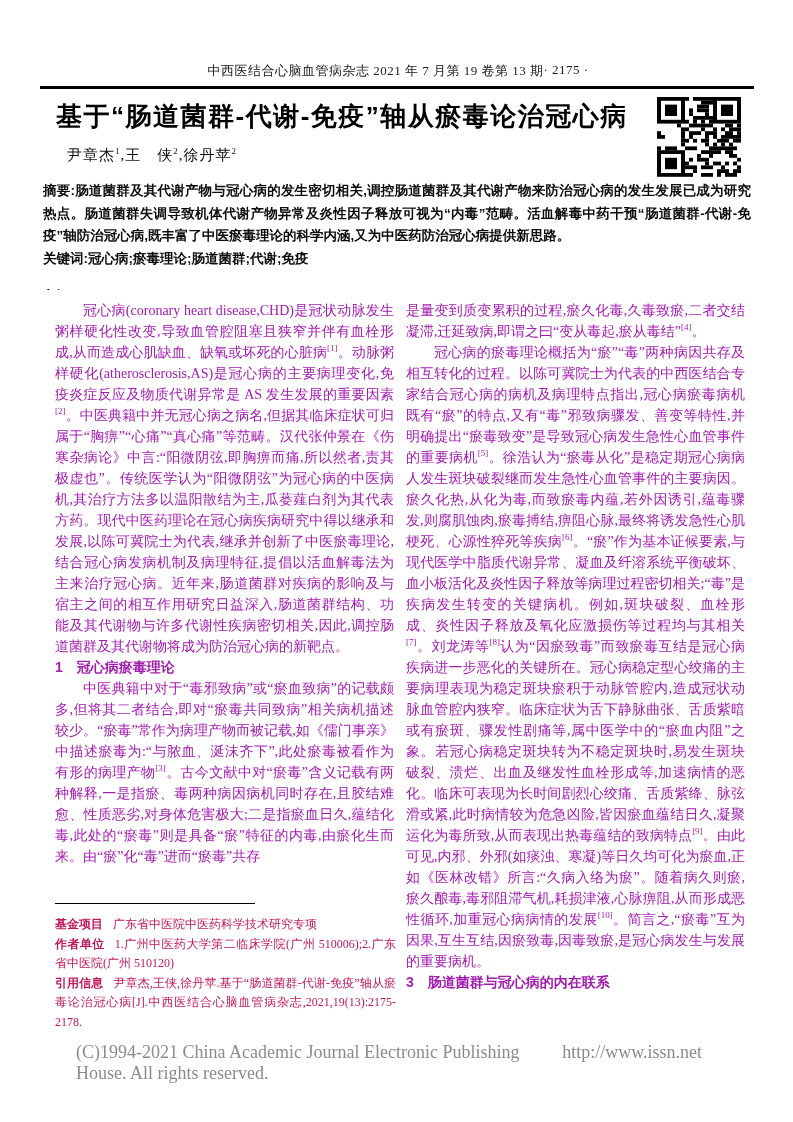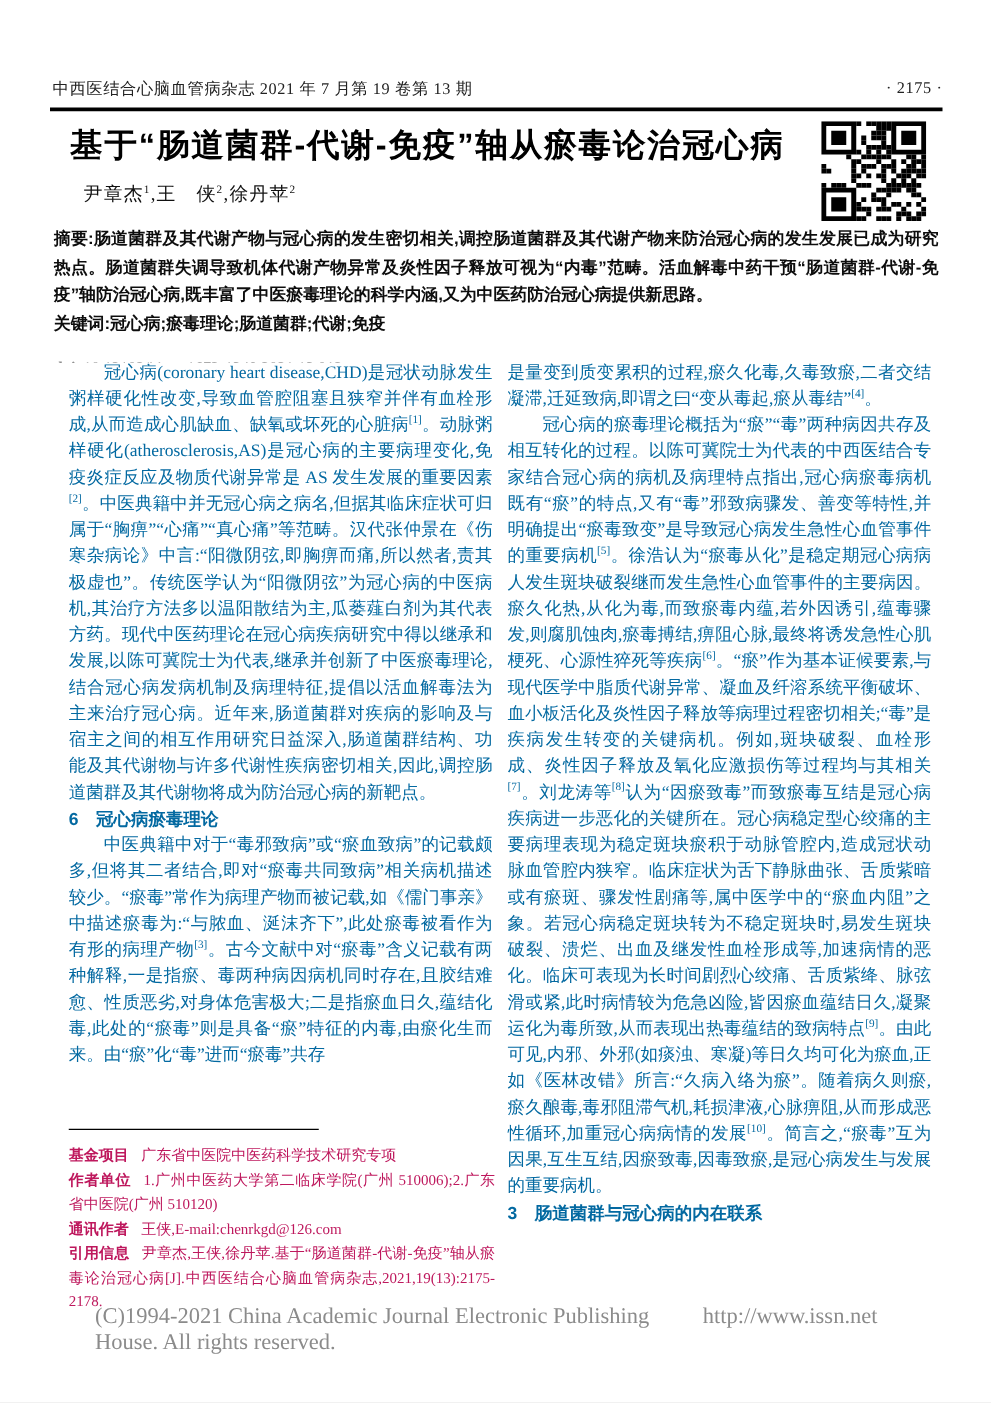--- a/index.html
+++ b/index.html
@@ -1,39 +1,39 @@
 <!DOCTYPE html>
 <html><head>
 <meta charset="utf-8">
 <style>
   html,body{margin:0;padding:0;background:#e8e8e8;}
   .page{position:relative;width:793px;height:1122px;background:#ffffff;margin:0 auto;overflow:hidden;
         font-family:"Liberation Serif","DejaVu Serif",serif;color:#1a1a1a;}
   
-  .hdr{position:absolute;top:62px;left:42px;width:712px;display:flex;justify-content:space-between;
+  .hdr{position:absolute;top:62px;left:42px;width:712px;display:flex;justify-content:center;
        font-size:13px;letter-spacing:.5px;color:#222;}
   .hdr-rule{position:absolute;top:86px;left:40px;width:714px;height:3px;background:#000;}
   
   .title{position:absolute;top:99px;left:56px;width:590px;margin:0;font-size:26px;line-height:34px;
          font-weight:900;letter-spacing:1.5px;white-space:nowrap;
          font-family:"Liberation Sans","DejaVu Sans",sans-serif;color:#000;}
   .qr{position:absolute;top:97px;left:657px;width:84px;height:80px;}
   .authors{position:absolute;top:146px;left:67px;font-size:15px;letter-spacing:1px;color:#111;}
   .authors sup{font-size:9px;}
   
   .abs-zone{position:absolute;top:180px;left:43px;width:708px;height:110px;overflow:hidden;}
   .abstract{font-family:"Liberation Sans","DejaVu Sans",sans-serif;font-weight:700;font-size:13.5px;
             line-height:22.5px;text-align:justify;margin:0;color:#0d0d0d;}
   .keywords{font-family:"Liberation Sans","DejaVu Sans",sans-serif;font-weight:700;font-size:13.5px;
             line-height:22.5px;margin:0;color:#0d0d0d;}
   .doi{font-size:13px;margin-top:16px;color:#222;}
   .doi b{font-family:"Liberation Serif","DejaVu Serif",serif;font-weight:700;margin-right:2px;}
   
-  .col{position:absolute;top:288px;width:339px;font-size:14px;line-height:21px;text-align:justify;
-       overflow:hidden;color:#0369a1;}
+  .col{position:absolute;top:300px;width:339px;font-size:14px;line-height:21px;text-align:justify;
+       overflow:hidden;color:#a21caf;}
   .col-left{left:55px;height:612px;}
   .col-right{left:406px;height:748px;}
   .para{margin:0;}
   .para.indent{text-indent:2em;}
   .para sup{font-size:9px;line-height:0;}
   .sec-heading{margin:0;font-weight:700;font-family:"Liberation Sans","DejaVu Sans",sans-serif;
                font-size:14px;line-height:21px;}
   
   .fn-block{position:absolute;top:903px;left:55px;width:341px;}
   .fn-rule{width:200px;height:1px;background:#000;margin:0 0 11px 0;}
@@ -215,35 +215,34 @@
   <div class="authors" id="authors"><span>尹章杰<sup>1</sup></span>,<span>王　侠<sup>2</sup></span>,<span>徐丹苹<sup>2</sup></span></div>
 
   <div class="abs-zone">
     <p class="abstract">摘要:肠道菌群及其代谢产物与冠心病的发生密切相关,调控肠道菌群及其代谢产物来防治冠心病的发生发展已成为研究热点。肠道菌群失调导致机体代谢产物异常及炎性因子释放可视为“内毒”范畴。活血解毒中药干预“肠道菌群-代谢-免疫”轴防治冠心病,既丰富了中医瘀毒理论的科学内涵,又为中医药防治冠心病提供新思路。</p>
     <p class="keywords">关键词:冠心病;瘀毒理论;肠道菌群;代谢;免疫</p>
     <p class="doi"><b>doi:</b><span>10.12102/j.issn.1672-1349.2021.13.012</span></p>
   </div>
 
   <div class="col col-left" id="col-left">
       <p class="para indent">冠心病(coronary heart disease,CHD)是冠状动脉发生粥样硬化性改变,导致血管腔阻塞且狭窄并伴有血栓形成,从而造成心肌缺血、缺氧或坏死的心脏病<sup>[1]</sup>。动脉粥样硬化(atherosclerosis,AS)是冠心病的主要病理变化,免疫炎症反应及物质代谢异常是 AS 发生发展的重要因素<sup>[2]</sup>。中医典籍中并无冠心病之病名,但据其临床症状可归属于“胸痹”“心痛”“真心痛”等范畴。汉代张仲景在《伤寒杂病论》中言:“阳微阴弦,即胸痹而痛,所以然者,责其极虚也”。传统医学认为“阳微阴弦”为冠心病的中医病机,其治疗方法多以温阳散结为主,瓜蒌薤白剂为其代表方药。现代中医药理论在冠心病疾病研究中得以继承和发展,以陈可冀院士为代表,继承并创新了中医瘀毒理论,结合冠心病发病机制及病理特征,提倡以活血解毒法为主来治疗冠心病。近年来,肠道菌群对疾病的影响及与宿主之间的相互作用研究日益深入,肠道菌群结构、功能及其代谢物与许多代谢性疾病密切相关,因此,调控肠道菌群及其代谢物将成为防治冠心病的新靶点。</p>
-      <p class="sec-heading">6　冠心病瘀毒理论</p>
+      <p class="sec-heading">1　冠心病瘀毒理论</p>
       <p class="para indent">中医典籍中对于“毒邪致病”或“瘀血致病”的记载颇多,但将其二者结合,即对“瘀毒共同致病”相关病机描述较少。“瘀毒”常作为病理产物而被记载,如《儒门事亲》中描述瘀毒为:“与脓血、涎沫齐下”,此处瘀毒被看作为有形的病理产物<sup>[3]</sup>。古今文献中对“瘀毒”含义记载有两种解释,一是指瘀、毒两种病因病机同时存在,且胶结难愈、性质恶劣,对身体危害极大;二是指瘀血日久,蕴结化毒,此处的“瘀毒”则是具备“瘀”特征的内毒,由瘀化生而来。由“瘀”化“毒”进而“瘀毒”共存</p>
     </div>
   <div class="col col-right" id="col-right">
       <p class="para">是量变到质变累积的过程,瘀久化毒,久毒致瘀,二者交结凝滞,迁延致病,即谓之曰“变从毒起,瘀从毒结”<sup>[4]</sup>。</p>
       <p class="para indent">冠心病的瘀毒理论概括为“瘀”“毒”两种病因共存及相互转化的过程。以陈可冀院士为代表的中西医结合专家结合冠心病的病机及病理特点指出,冠心病瘀毒病机既有“瘀”的特点,又有“毒”邪致病骤发、善变等特性,并明确提出“瘀毒致变”是导致冠心病发生急性心血管事件的重要病机<sup>[5]</sup>。徐浩认为“瘀毒从化”是稳定期冠心病病人发生斑块破裂继而发生急性心血管事件的主要病因。瘀久化热,从化为毒,而致瘀毒内蕴,若外因诱引,蕴毒骤发,则腐肌蚀肉,瘀毒搏结,痹阻心脉,最终将诱发急性心肌梗死、心源性猝死等疾病<sup>[6]</sup>。“瘀”作为基本证候要素,与现代医学中脂质代谢异常、凝血及纤溶系统平衡破坏、血小板活化及炎性因子释放等病理过程密切相关;“毒”是疾病发生转变的关键病机。例如,斑块破裂、血栓形成、炎性因子释放及氧化应激损伤等过程均与其相关<sup>[7]</sup>。刘龙涛等<sup>[8]</sup>认为“因瘀致毒”而致瘀毒互结是冠心病疾病进一步恶化的关键所在。冠心病稳定型心绞痛的主要病理表现为稳定斑块瘀积于动脉管腔内,造成冠状动脉血管腔内狭窄。临床症状为舌下静脉曲张、舌质紫暗或有瘀斑、骤发性剧痛等,属中医学中的“瘀血内阻”之象。若冠心病稳定斑块转为不稳定斑块时,易发生斑块破裂、溃烂、出血及继发性血栓形成等,加速病情的恶化。临床可表现为长时间剧烈心绞痛、舌质紫绛、脉弦滑或紧,此时病情较为危急凶险,皆因瘀血蕴结日久,凝聚运化为毒所致,从而表现出热毒蕴结的致病特点<sup>[9]</sup>。由此可见,内邪、外邪(如痰浊、寒凝)等日久均可化为瘀血,正如《医林改错》所言:“久病入络为瘀”。随着病久则瘀,瘀久酿毒,毒邪阻滞气机,耗损津液,心脉痹阻,从而形成恶性循环,加重冠心病病情的发展<sup>[10]</sup>。简言之,“瘀毒”互为因果,互生互结,因瘀致毒,因毒致瘀,是冠心病发生与发展的重要病机。</p>
       <p class="sec-heading">3　肠道菌群与冠心病的内在联系</p>
     </div>
 
   <div class="fn-block">
     <div class="fn-rule"></div>
     <div id="footnotes">
         <p class="fn-item"><b>基金项目</b>广东省中医院中医药科学技术研究专项</p>
         <p class="fn-item"><b>作者单位</b>1.广州中医药大学第二临床学院(广州 510006);2.广东省中医院(广州 510120)</p>
-        <p class="fn-item"><b>通讯作者</b>王侠,E-mail:chenrkgd@126.com</p>
         <p class="fn-item"><b>引用信息</b>尹章杰,王侠,徐丹苹.基于“肠道菌群-代谢-免疫”轴从瘀毒论治冠心病[J].中西医结合心脑血管病杂志,2021,19(13):2175-2178.</p>
       </div>
   </div>
 
   <div class="footer">
     <span>(C)1994-2021 China Academic Journal Electronic Publishing House. All rights reserved.</span>
     <span>http://www.issn.net</span>
   </div>
 
 </div>

